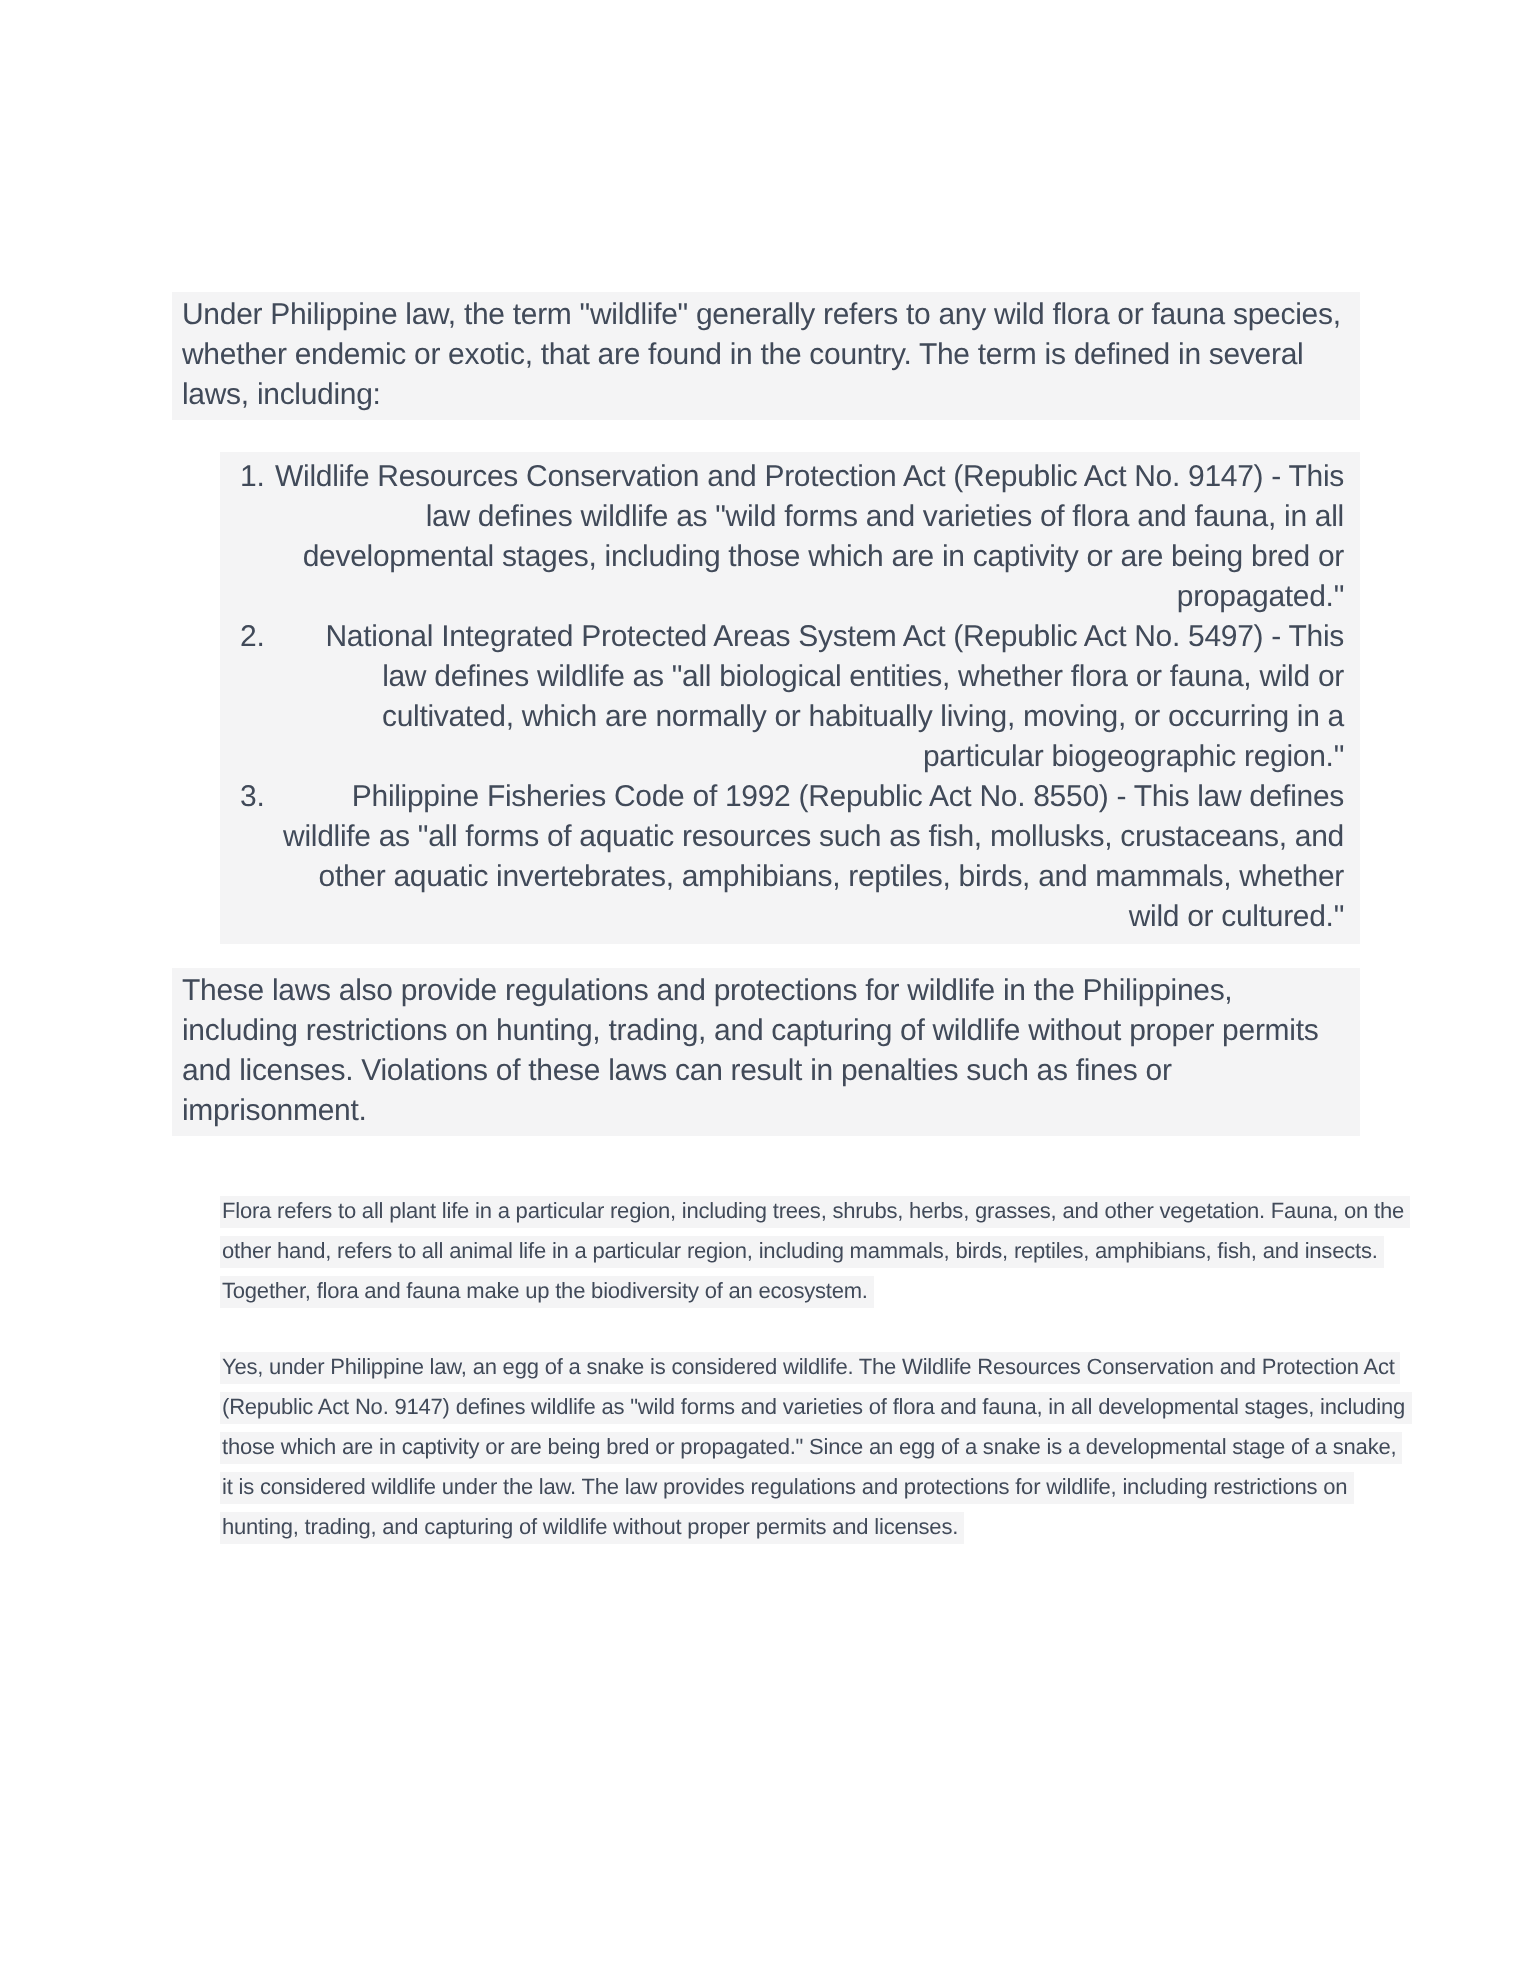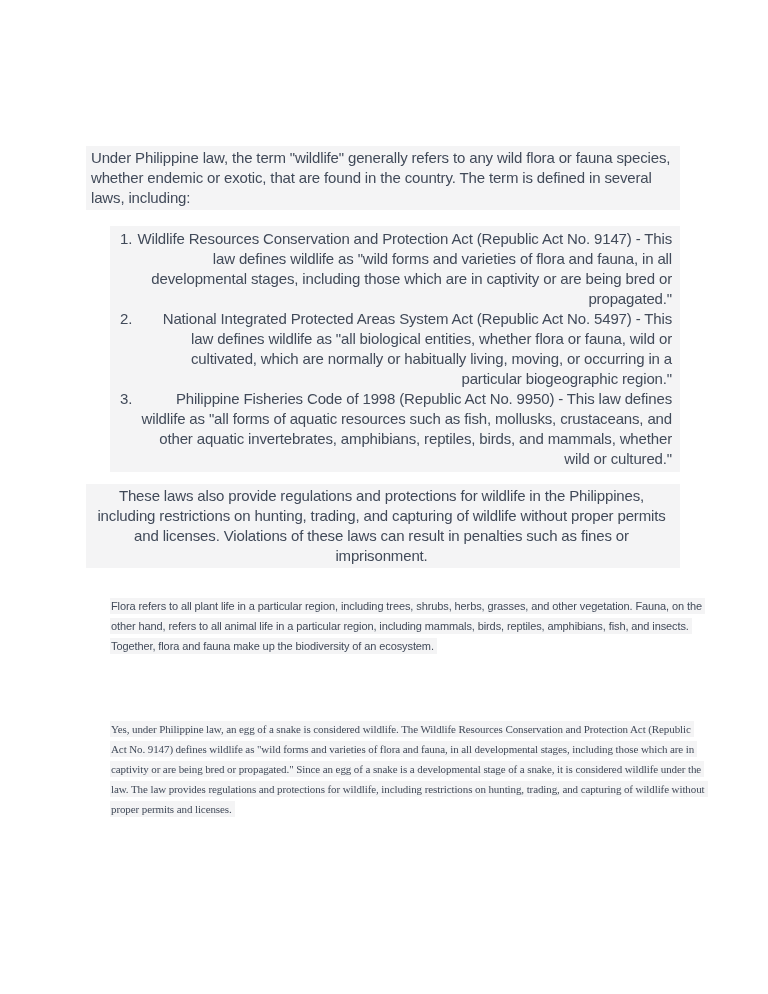--- a/index.html
+++ b/index.html
@@ -30,23 +30,23 @@
     line-height: 20px;
     letter-spacing: -0.15px;
     margin: 0;
   }
   .bg-block {
     background: #f4f4f5;
     padding: 2px 8px 2px 5px;
   }
   #para-intro      { top: 146px; }
   #list-laws       { top: 226px; left: 110px; width: 570px; background: #f4f4f5; padding: 3px 8px 3px 0; }
-  #para-regulation { top: 484px; text-align: center; }
+  #para-regulation { top: 484px; }
   #para-flora      { top: 596px; }
-  #para-snake      { top: 719px; font-family: Liberation Serif, serif; }
+  #para-snake      { top: 674px; }
 
   .law-list {
     margin: 0;
     padding: 0;
     list-style: none;
   }
   .law-item {
     display: flex;
     margin: 0;
   }
@@ -86,21 +86,21 @@
       <li class="law-item">
         <span class="law-num">1.</span>
         <span class="law-text">Wildlife Resources Conservation and Protection Act (Republic Act No. 9147) - This law defines wildlife as "wild forms and varieties of flora and fauna, in all developmental stages, including those which are in captivity or are being bred or propagated."</span>
       </li>
       <li class="law-item">
         <span class="law-num">2.</span>
         <span class="law-text">National Integrated Protected Areas System Act (Republic Act No. 5497) - This law defines wildlife as "all biological entities, whether flora or fauna, wild or cultivated, which are normally or habitually living, moving, or occurring in a particular biogeographic region."</span>
       </li>
       <li class="law-item">
         <span class="law-num">3.</span>
-        <span class="law-text">Philippine Fisheries Code of 1998 (Republic Act No. 9950) - This law defines wildlife as "all forms of aquatic resources such as fish, mollusks, crustaceans, and other aquatic invertebrates, amphibians, reptiles, birds, and mammals, whether wild or cultured."</span>
+        <span class="law-text">Philippine Fisheries Code of 1992 (Republic Act No. 8550) - This law defines wildlife as "all forms of aquatic resources such as fish, mollusks, crustaceans, and other aquatic invertebrates, amphibians, reptiles, birds, and mammals, whether wild or cultured."</span>
       </li>
     </ol>
   </div>
 
   <p id="para-regulation" class="block bg-block">These laws also provide regulations and protections for wildlife in the Philippines, including restrictions on hunting, trading, and capturing of wildlife without proper permits and licenses. Violations of these laws can result in penalties such as fines or imprisonment.</p>
 
   <p id="para-flora" class="block small-para"><span class="inline-hl">Flora refers to all plant life in a particular region, including trees, shrubs, herbs, grasses, and other vegetation. Fauna, on the other hand, refers to all animal life in a particular region, including mammals, birds, reptiles, amphibians, fish, and insects. Together, flora and fauna make up the biodiversity of an ecosystem.</span></p>
 
   <p id="para-snake" class="block small-para"><span class="inline-hl">Yes, under Philippine law, an egg of a snake is considered wildlife. The Wildlife Resources Conservation and Protection Act (Republic Act No. 9147) defines wildlife as "wild forms and varieties of flora and fauna, in all developmental stages, including those which are in captivity or are being bred or propagated." Since an egg of a snake is a developmental stage of a snake, it is considered wildlife under the law. The law provides regulations and protections for wildlife, including restrictions on hunting, trading, and capturing of wildlife without proper permits and licenses.</span></p>
 

